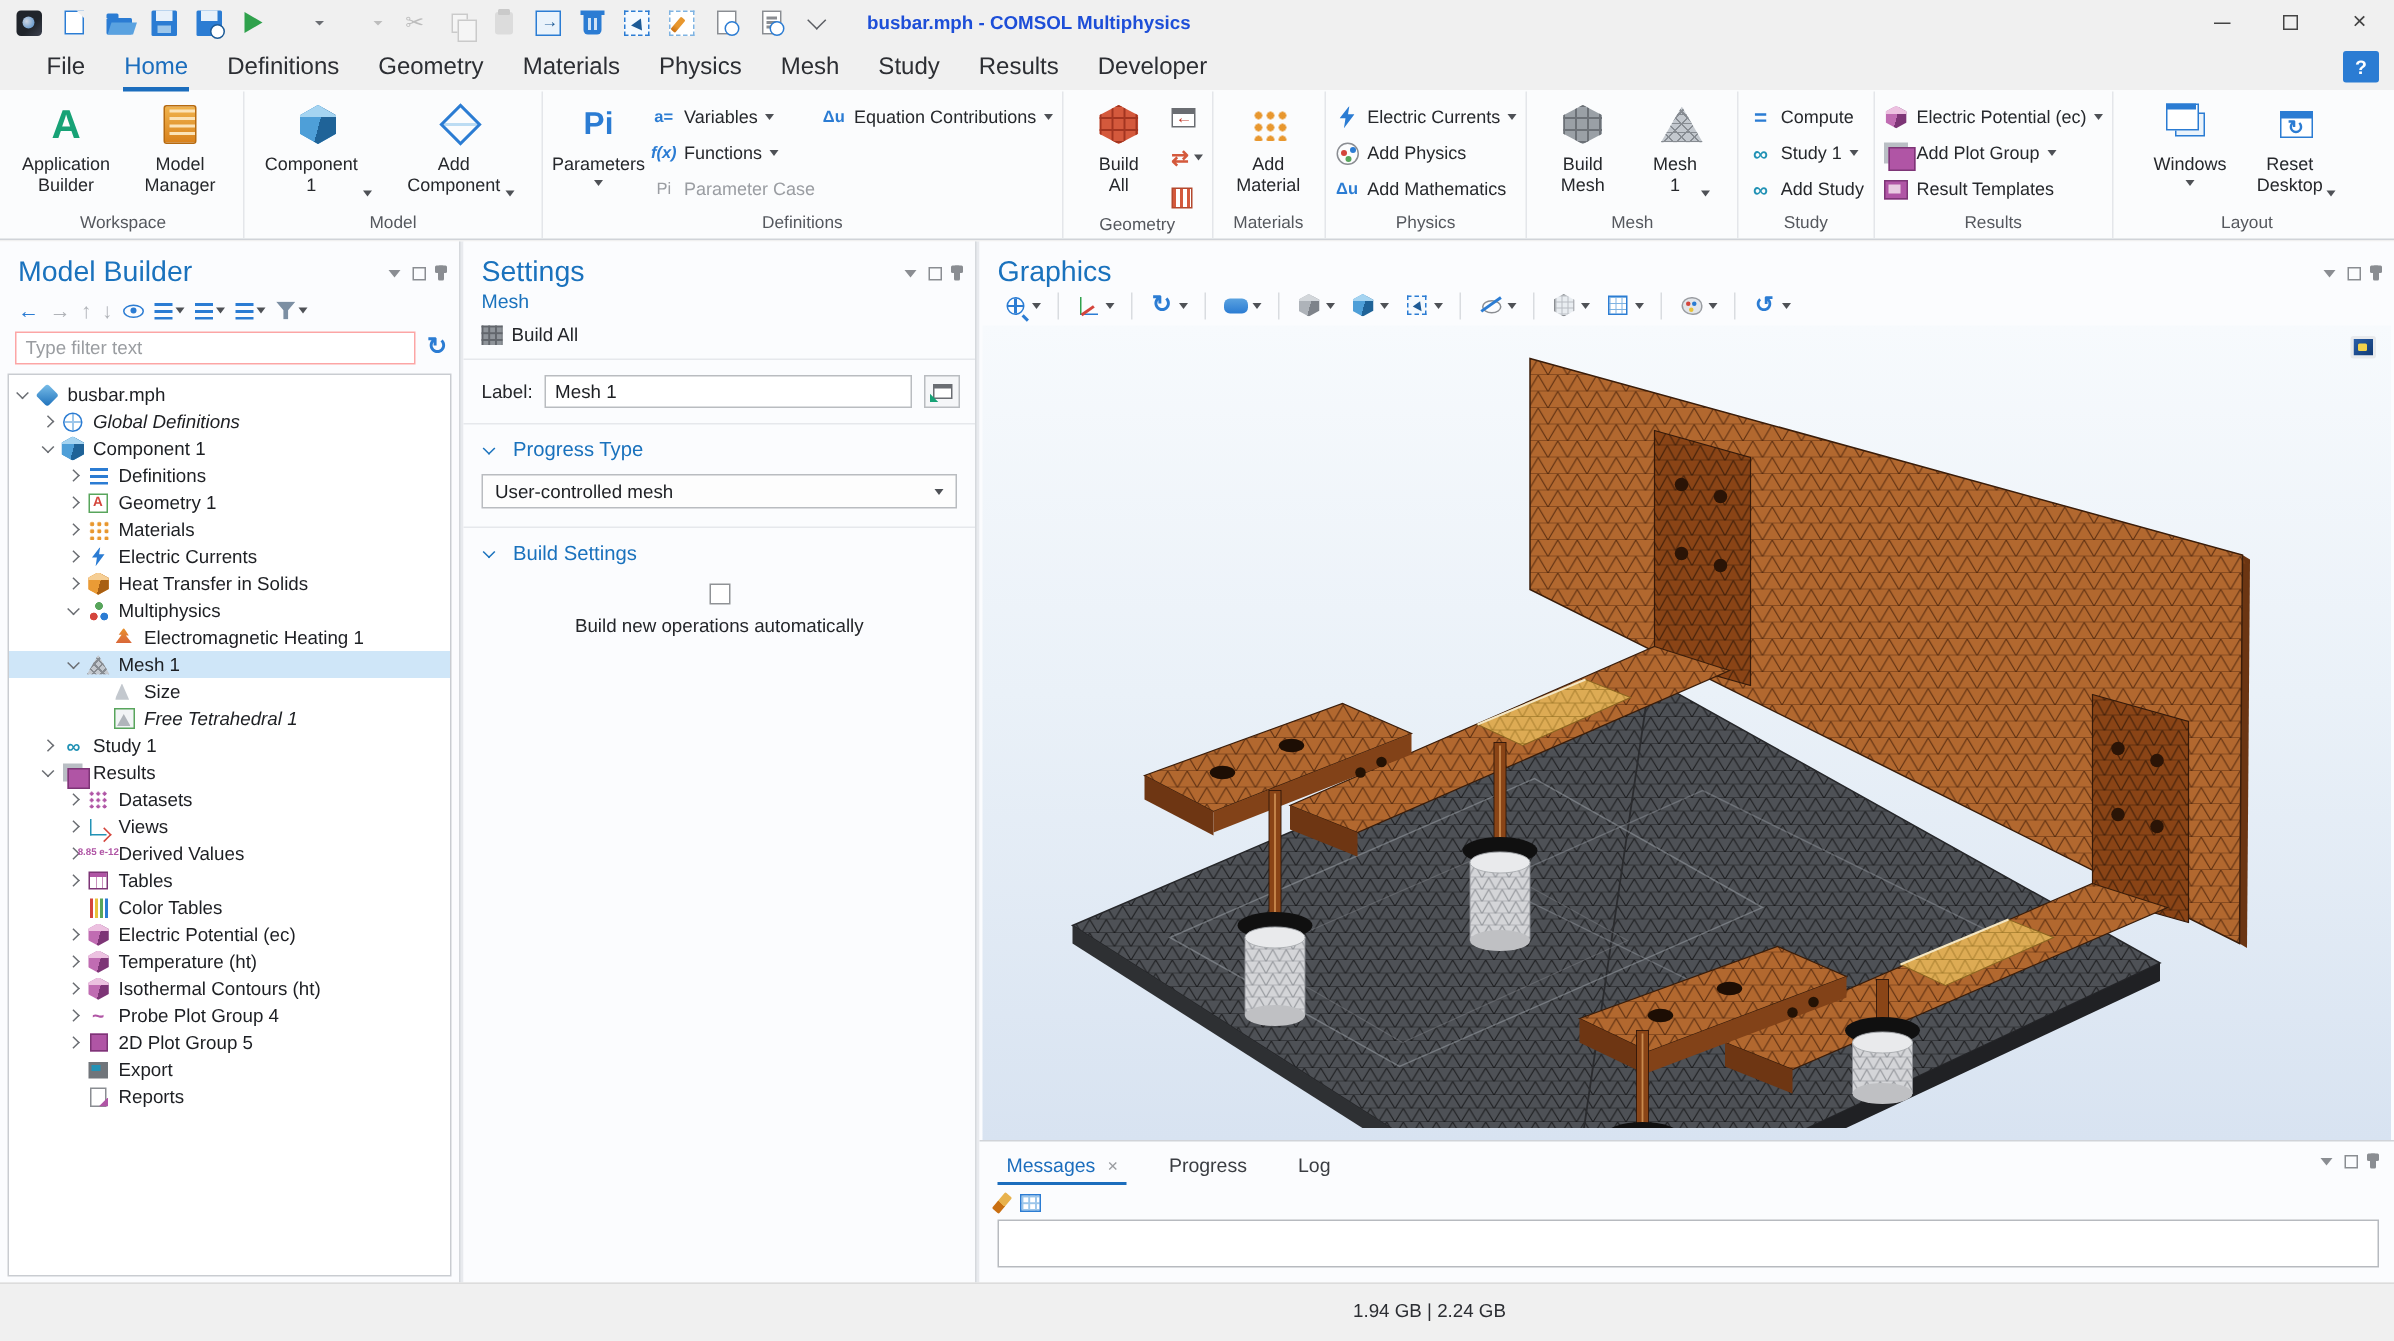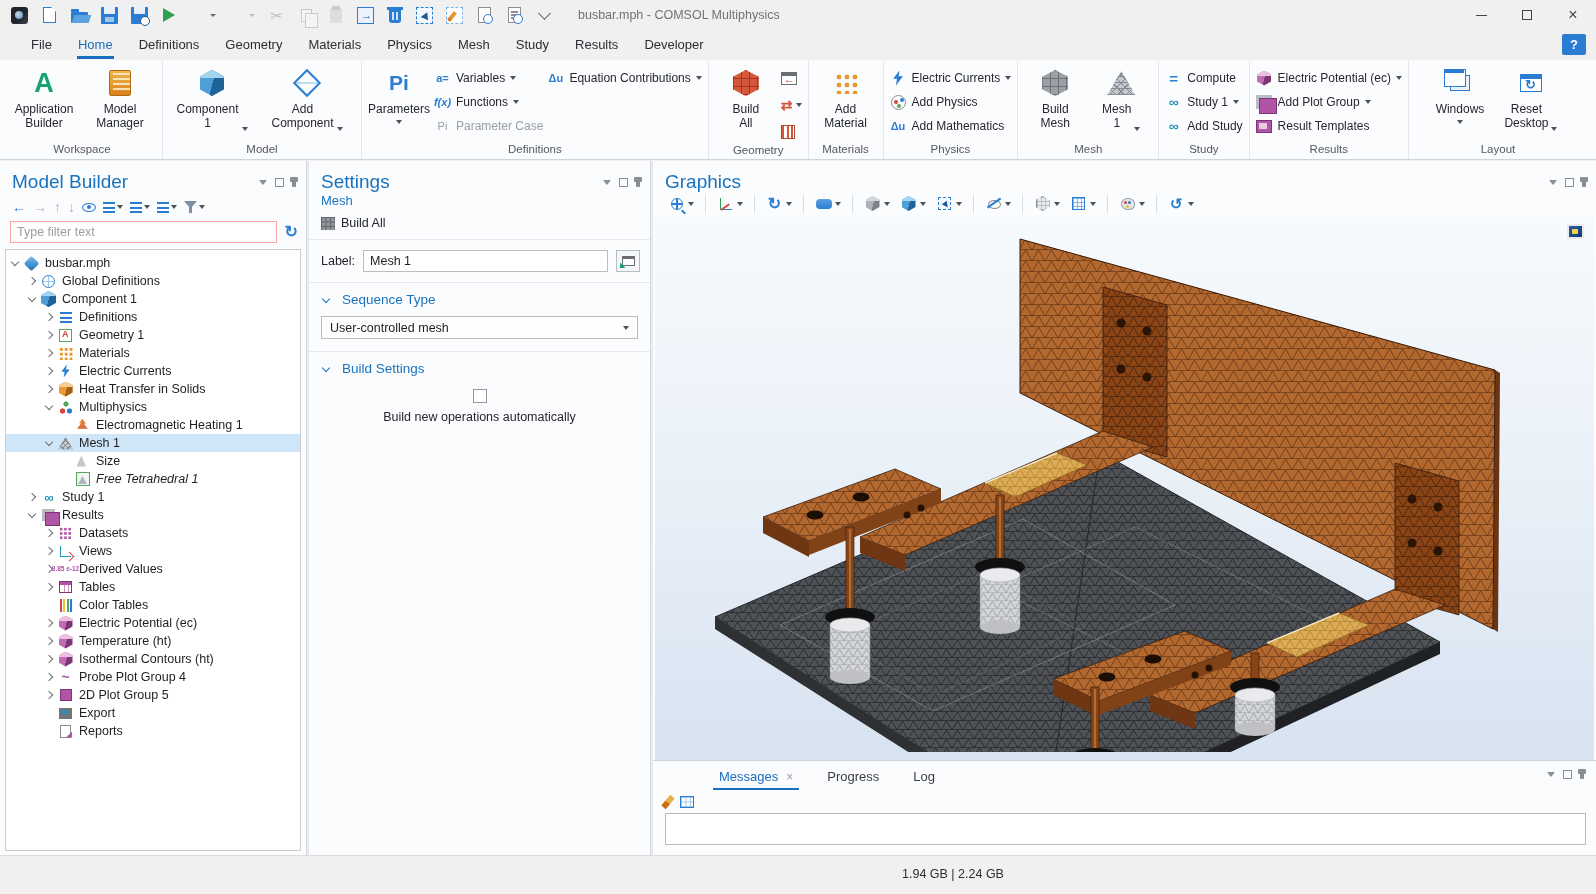--- a/index.html
+++ b/index.html
@@ -7,21 +7,21 @@
   font-family:"Liberation Sans", sans-serif; color:#24262a; }
 .app { position:relative; width:1596px; height:894px; }
 
 
 .titlebar { height:30px; background:#f0f0f0; display:flex; align-items:center; padding-left:8px; }
 .qat { display:flex; align-items:center; gap:7px; }
 .qat .qbtn { display:flex; align-items:center; gap:2px; padding:2px 3px; border-radius:3px; }
 .qicon { width:17px; height:17px; display:inline-block; position:relative; }
 .qcaret { width:0;height:0;border-left:3px solid transparent;border-right:3px solid transparent;border-top:3.5px solid #6a6d72; margin-left:1px;}
 .disabled { opacity:.38; filter:grayscale(1); }
-.ttl { font-size:12.5px; color:#737373; margin-left:22px; white-space:nowrap; }
+.ttl { font-size:12.5px; color:#1d4ed8; margin-left:22px; white-space:nowrap;font-weight:bold; }
 .wcontrols { margin-left:auto; display:flex; height:30px; }
 .wbtn { width:46px; height:30px; display:flex; align-items:center; justify-content:center; color:#444; font-size:14px; }
 .wglyph-min { width:11px; border-top:1.2px solid #444; }
 .wglyph-max { width:10px; height:10px; border:1.2px solid #444; }
 .wglyph-close { font-size:16px; line-height:1; color:#444; }
 
 
 .q-app-logo { background:linear-gradient(135deg,#20242b 60%,#3d4250); border-radius:3px; }
 .q-app-logo:after{content:"";position:absolute;left:4px;top:4px;width:8px;height:8px;border-radius:50%;background:radial-gradient(circle at 35% 40%,#cfd6e2,#4a89c8);}
 .q-new-file { border:1.4px solid #2b7cd3; background:#fff; width:13px; height:16px; margin:0 2px; }
@@ -54,21 +54,21 @@
 .q-clear-selection:after{content:"";position:absolute;left:3px;top:3px;width:4px;height:11px;background:linear-gradient(#e8972e 60%,#c96f12);transform:rotate(40deg);border-radius:1px;}
 .q-find { border:1.4px solid #8a8d92; background:#fff; width:13px; height:16px; margin:0 2px;}
 .q-find:after{content:"";position:absolute;right:-3px;bottom:-2px;width:8px;height:8px;border:1.8px solid #2b7cd3;border-radius:50%;background:#fff;}
 .q-preferences-search { border:1.4px solid #8a8d92; background:#fff; width:13px; height:16px; margin:0 2px;}
 .q-preferences-search:before{content:"";position:absolute;left:2px;top:3px;width:7px;height:1.5px;background:#8a8d92;box-shadow:0 3px #8a8d92, 0 6px #8a8d92;}
 .q-preferences-search:after{content:"";position:absolute;right:-3px;bottom:-2px;width:8px;height:8px;border:1.8px solid #2b7cd3;border-radius:50%;background:#fff;}
 .q-customize { width:9px;height:9px;border-right:1.6px solid #5a5d62;border-bottom:1.6px solid #5a5d62;transform:rotate(45deg);margin:2px 4px 6px;}
 
 
 .menubar { height:30px; background:#f0f0f0; display:flex; align-items:center; padding-left:18px; position:relative;}
-.mtab { font-size:13px; color:#2c2e33; padding:6px 13px 7px; position:relative; cursor:default; }
+.mtab { font-size:16px; color:#2c2e33; padding:6px 13px 7px; position:relative; cursor:default; }
 .mtab.active { color:#1b6dbd; }
 .mtab.active:after { content:""; position:absolute; left:12px; right:12px; bottom:0; height:3px; background:#1b6dbd; }
 .helpbtn { position:absolute; right:10px; top:4px; width:24px; height:21px; background:#2b7cd3; color:#fff; font-size:13px; font-weight:bold; display:flex; align-items:center; justify-content:center; border-radius:2px; }
 
 
 .ribbon { height:100px; background:#fbfcfd; border-bottom:1px solid #d0d3d8; display:flex; padding:1px 2px 0; }
 .rgroup { display:flex; flex-direction:column; border-right:1px solid #e4e6ea; padding:0 6px; }
 .rgc { flex:1; display:flex; align-items:flex-start; gap:4px; padding-top:5px; }
 .rglabel { text-align:center; font-size:11.5px; color:#55585e; padding:2px 0 4px; }
 .rbig { display:flex; flex-direction:column; align-items:center; width:72px; text-align:center; gap:4px; padding-top:2px; }
@@ -223,21 +223,21 @@
 .g-mesh-grid { width:13px;height:13px;border:1.5px solid #2b7cd3;background-image:linear-gradient(#7fb3e2 1px,transparent 1px),linear-gradient(90deg,#7fb3e2 1px,transparent 1px);background-size:4px 4px;background-color:#fff;}
 .g-color-palette { width:14px;height:12px;background:#e3e6ea;border:1px solid #9a9da2;border-radius:50% 50% 45% 55%;position:relative;}
 .g-color-palette:after{content:"";position:absolute;left:2px;top:2px;width:3px;height:3px;border-radius:50%;background:#d4453c;box-shadow:4px 0 0 #2b7cd3,2px 4px 0 #e8c23a;}
 .g-update { color:#2b7cd3; font-size:15px; font-weight:bold; line-height:1; transform:scaleX(-1);}
 .gcanvas { flex:1; margin:0 2px; position:relative; background:linear-gradient(180deg,#f7fafd 0%,#eaf1f8 45%,#d8e3f1 100%); overflow:hidden;}
 .gplotthumb { position:absolute; right:10px; top:7px; width:17px; height:15px; background:linear-gradient(135deg,#2a5fa8,#123a74); border-radius:2px; border:2px solid #e8eaed; }
 .gplotthumb:after{content:"";position:absolute;left:3px;top:3px;width:6px;height:5px;background:#f3d24b;border-radius:1px;}
 
 
 .botpanel { height:95px; border-top:1px solid #d0d3d8; background:#fbfcfe; display:flex; flex-direction:column; }
-.bottabs { display:flex; align-items:center; padding:4px 10px 0 12px; position:relative;margin-left:48px;}
+.bottabs { display:flex; align-items:center; padding:4px 10px 0 12px; position:relative;}
 .btab { font-size:13px; color:#3a3d42; padding:4px 6px 6px; margin-right:22px; position:relative; display:flex; align-items:center; gap:8px;}
 .btab.active { color:#1b6dbd; }
 .btab.active:after { content:""; position:absolute; left:0; right:0; bottom:0; height:2.5px; background:#1b6dbd; }
 .btab .x { color:#9a9da1; font-size:12px; }
 .bot-icons { position:absolute; right:12px; top:8px; display:flex; gap:8px; align-items:center;}
 .bottools { display:flex; align-items:center; gap:9px; padding:5px 12px 2px; }
 .m-broom { width:6px;height:14px;background:linear-gradient(#e8b24d 55%,#c96f12 55%);transform:rotate(40deg);border-radius:1px;}
 .m-copytable { width:14px;height:12px;border:1.4px solid #2b7cd3;background-image:linear-gradient(#9cc6ea 1px,transparent 1px),linear-gradient(90deg,#9cc6ea 1px,transparent 1px);background-size:4.5px 4.5px;background-color:#fff;}
 .msgarea { margin:2px 10px 6px 12px; height:32px; border:1px solid #b7babf; background:#fff; }
 
@@ -618,21 +618,21 @@
         <span class="refresh">↻</span>
       </div>
       <div class="treebox" id="tree">
           <div class="trow" style="padding-left: 4px;">
             <span class="chev down"></span>
             <span class="ticon">
               <span class="t-mph"></span>
             </span>
             <span>busbar.mph</span>
           </div>
-          <div class="trow" style="padding-left: 21px;">
+          <div class="trow" style="padding-left: 21px; font-style: italic;">
             <span class="chev right"></span>
             <span class="ticon">
               <span class="t-globe"></span>
             </span>
             <span>Global Definitions</span>
           </div>
           <div class="trow" style="padding-left: 21px;">
             <span class="chev down"></span>
             <span class="ticon">
               <span class="cube-blue-sm cube"></span>
@@ -828,21 +828,21 @@
       </div>
       <div class="labelrow">
         <label>Label:</label>
         <input class="labelinput" value="Mesh 1" style="">
         <span class="renamebtn">
             <span class="renameicon"></span>
           </span>
       </div>
       <div class="secthead">
         <span class="chev down"></span>
-        <span>Sequence Type</span>
+        <span>Progress Type</span>
       </div>
       <div class="selectbox">
         <span>User-controlled mesh</span>
         <span class="caret"></span>
       </div>
       <div class="sectdiv"></div>
       <div class="secthead">
         <span class="chev down"></span>
         <span>Build Settings</span>
       </div>

